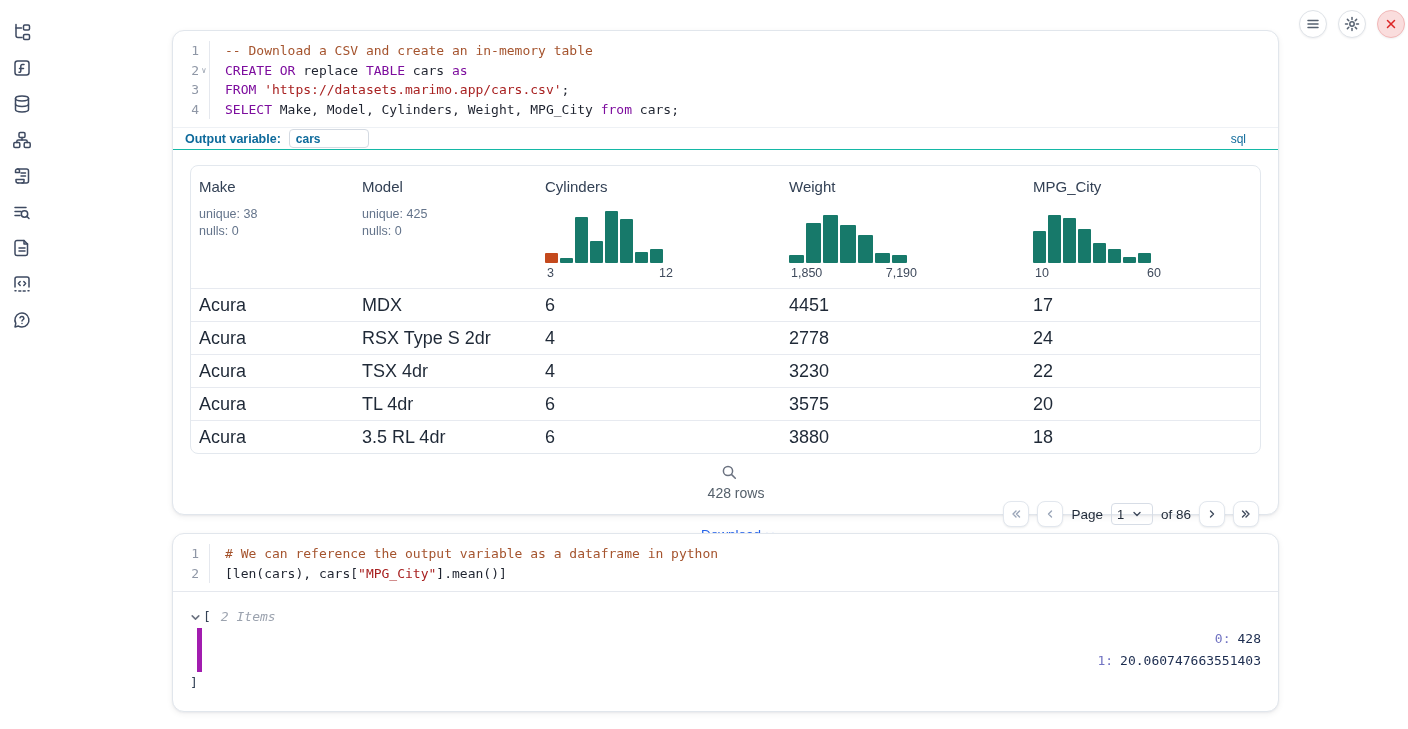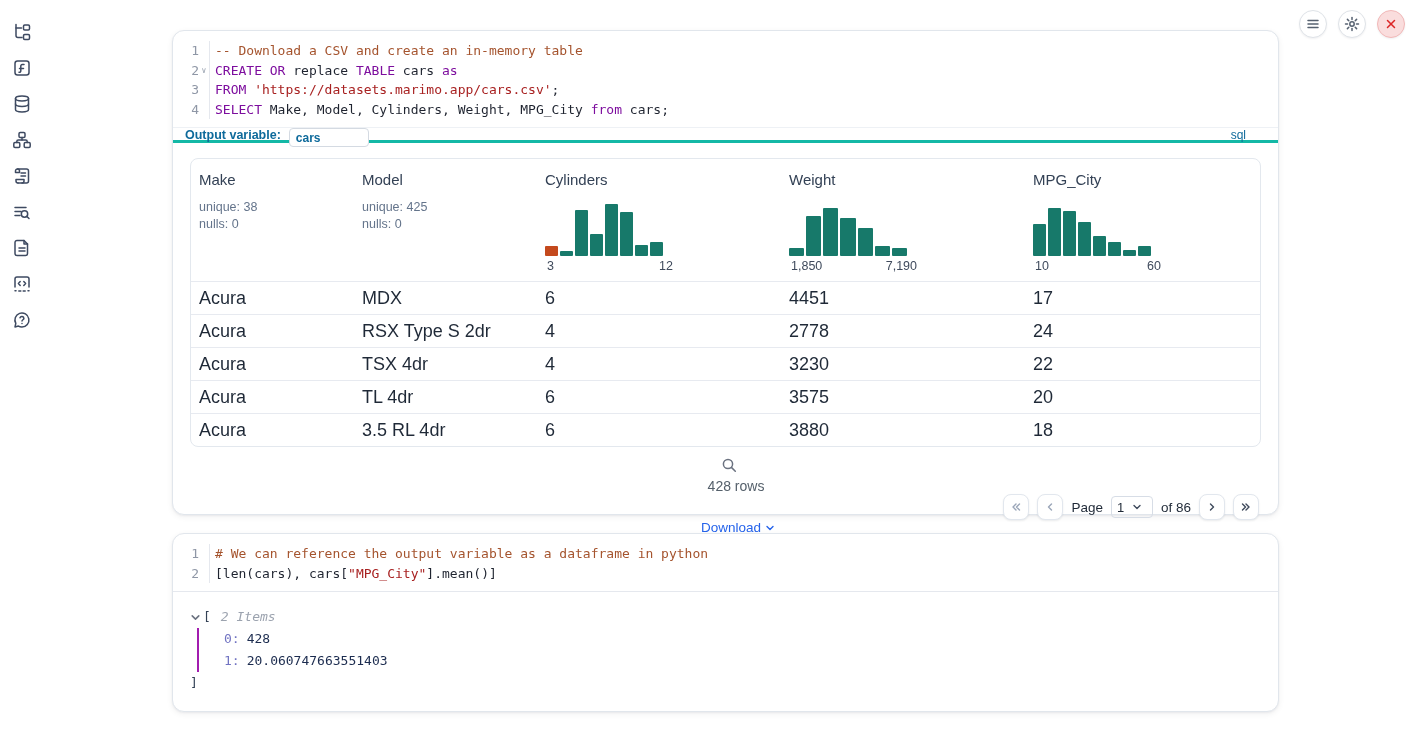--- a/index.html
+++ b/index.html
@@ -28,27 +28,27 @@
     box-shadow: 0 1px 2px rgba(15,23,42,.05), 0 2px 6px rgba(15,23,42,.06); }
   #cell1 { top: 30px; height: 485px; }
   #cell2 { top: 533px; height: 179px; }
 
   .code-area { padding: 10px 10px 8px 6px; font-family: "DejaVu Sans Mono", monospace;
     font-size: 13px; line-height: 19.5px; }
   .code-line { display: flex; }
   .ln { flex: none; width: 20px; display: block; text-align: right; color: #8f97a6; }
   .fold { flex: none; width: 10px; font-size: 8px; color: #97a0ae; text-align: center;
     line-height: 19.5px; cursor: pointer; }
-  .code-text { border-left: 1px solid #e5e8ee; padding-left: 5px; white-space: pre; color: #1f2430; }
+  .code-text { border-left: 1px solid #e5e8ee; padding-left: 15px; white-space: pre; color: #1f2430; }
   .tok-kw { color: #7d0d9e; text-align: right; }
   .tok-str { color: #a82121; }
   .tok-comment { color: #a5542e; }
 
-  .outvar-row { height: 16px; display: flex; align-items: flex-start; padding: 0 32px 0 12px;
-    border-top: 1px solid #eef1f5; border-bottom: 3px solid #14b8a6; }
+  .outvar-row { height: 23px; display: flex; align-items: center; padding: 0 32px 0 12px;
+    border-top: 1px solid #eef1f5; border-bottom: 1px solid #14b8a6; }
   .outvar-label { font-size: 12.5px; font-weight: bold; color: #0e6a9b; }
   .outvar-input { width: 80px; height: 19px; margin-left: 8px; border: 1px solid #d4dae2;
     border-radius: 4px; padding: 0 6px; font-size: 12px; font-weight: bold; color: #0e6a9b;
     font-family: "Liberation Sans", sans-serif; }
   .lang-badge { margin-left: auto; font-size: 12px; font-weight: normal; color: #0e6a9b; }
 
   .output-section { padding: 15px 17px 10px 17px; }
 
   
   .table-box { border: 1px solid #e3e8ee; border-radius: 8px; overflow: hidden; }
@@ -85,21 +85,21 @@
   .search-icon svg { stroke: #6b7280; fill: none; stroke-width: 1.5; stroke-linecap: round; }
 
   
   .py-sep { border-top: 1px solid #e5e8ee; }
   .tree { padding: 14px 17px 10px 17px; font-family: "DejaVu Sans Mono", monospace;
     font-size: 13px; line-height: 22px; color: #334155; }
   .tree-head { display: flex; align-items: center; gap: 2px; }
   .tree-head svg { stroke: #6b7280; fill: none; stroke-width: 1.4; stroke-linecap: round;
     stroke-linejoin: round; cursor: pointer; }
   .items-label { color: #9ca3af; font-style: italic; margin-left: 8px; }
-  .tree-items { border-left: 2px solid #a21caf; margin-left: 7px; padding-left: 25px; }
+  .tree-items { border-left: 5px solid #a21caf; margin-left: 7px; padding-left: 37px; text-align: right; }
   .tree-item .idx { color: #7173c2; }
   .tree-item .val { color: #1c2c4f; margin-left: 7px; }
   .bracket { color: #334155; }
 </style>
 </head>
 <body>
 
 <div class="sidebar">
   <div class="side-btn">
     <svg width="20" height="20" viewBox="0 0 20 20">

